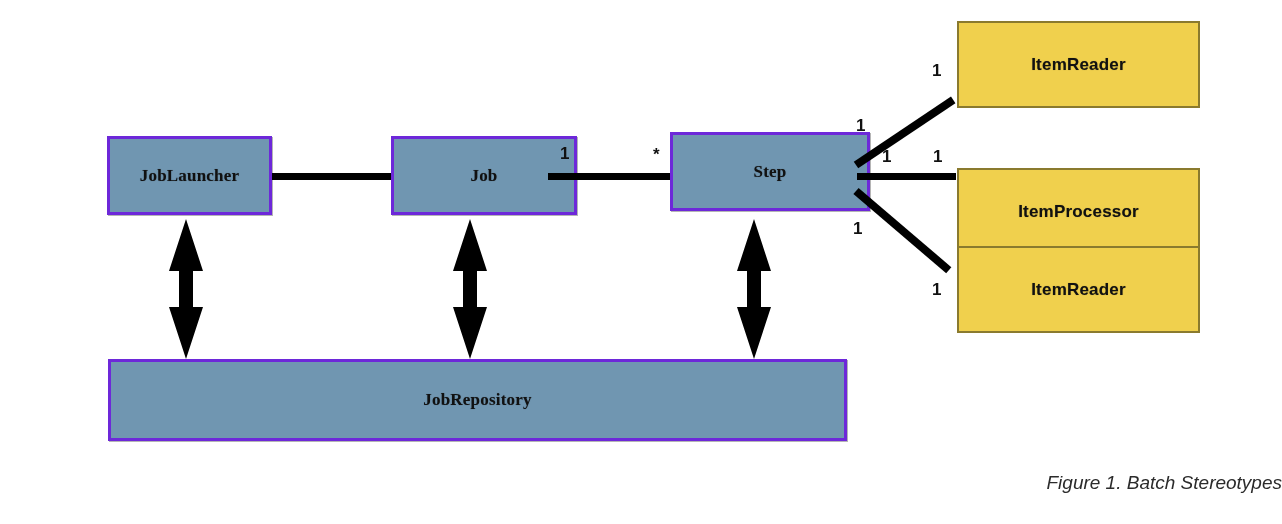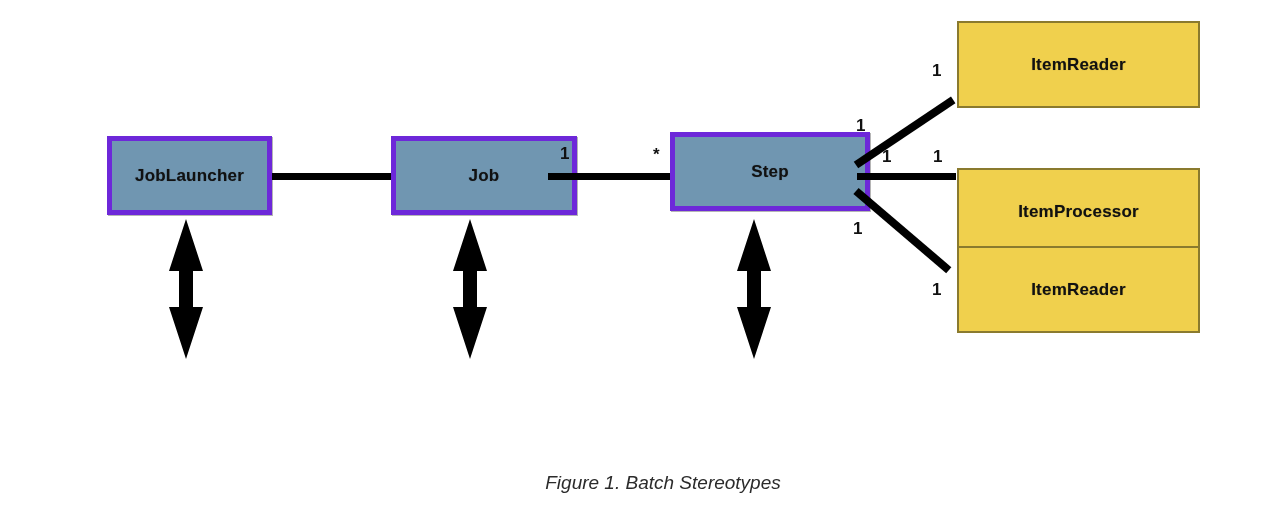--- a/index.html
+++ b/index.html
@@ -22,23 +22,24 @@
     box-sizing: border-box;
     display: flex;
     align-items: center;
     justify-content: center;
     font-weight: bold;
     color: #111111;
     letter-spacing: 0.2px;
   }
   .node-blue {
     background: #7096b1;
-    border: 5px solid #6d28d9;
+    border: 3px solid #6d28d9;
     box-shadow: 1px 1px 0 rgba(120,120,120,0.55);
     font-size: 17px;
+    font-family: Liberation Serif, serif;
   }
   .node-yellow {
     background: #f0d04d;
     border: 2px solid #8a7a2e;
     font-size: 17px;
   }
   .node-label {
     pointer-events: none;
     text-shadow: 0 0 1px rgba(0,0,0,0.35);
   }
@@ -61,21 +62,21 @@
     line-height: 1;
   }
   .arrow-dbl {
     position: absolute;
     width: 46px;
   }
   .caption {
     position: absolute;
     left: 0;
     right: 0;
-    text-align: center;
+    text-align: right;
     font-style: italic;
     font-size: 19px;
     color: #2b2b2b;
     padding-left: 44px;
   }
 </style>
 </head>
 <body>
 
 <div id="figure-root">
@@ -85,20 +86,23 @@
   </div>
 
   <div class="node node-blue" style="left:391px; top:136px; width:186px; height:79px;">
     <span class="node-label">Job</span>
   </div>
 
   <div class="node node-blue" style="left:670px; top:132px; width:200px; height:79px;">
     <span class="node-label">Step</span>
   </div>
 
+  <div class="node node-blue" style="left:108px; top:359px; width:739px; height:82px;">
+    <span class="node-label">JobRepository</span>
+  </div>
 
   <div class="node node-yellow" style="left:957px; top:21px; width:243px; height:87px;">
     <span class="node-label">ItemReader</span>
   </div>
 
   <div class="node node-yellow" style="left:957px; top:134px; width:243px; height:87px;margin-top:34px;">
     <span class="node-label">ItemProcessor</span>
   </div>
 
   <div class="node node-yellow" style="left:957px; top:246px; width:243px; height:87px;">

